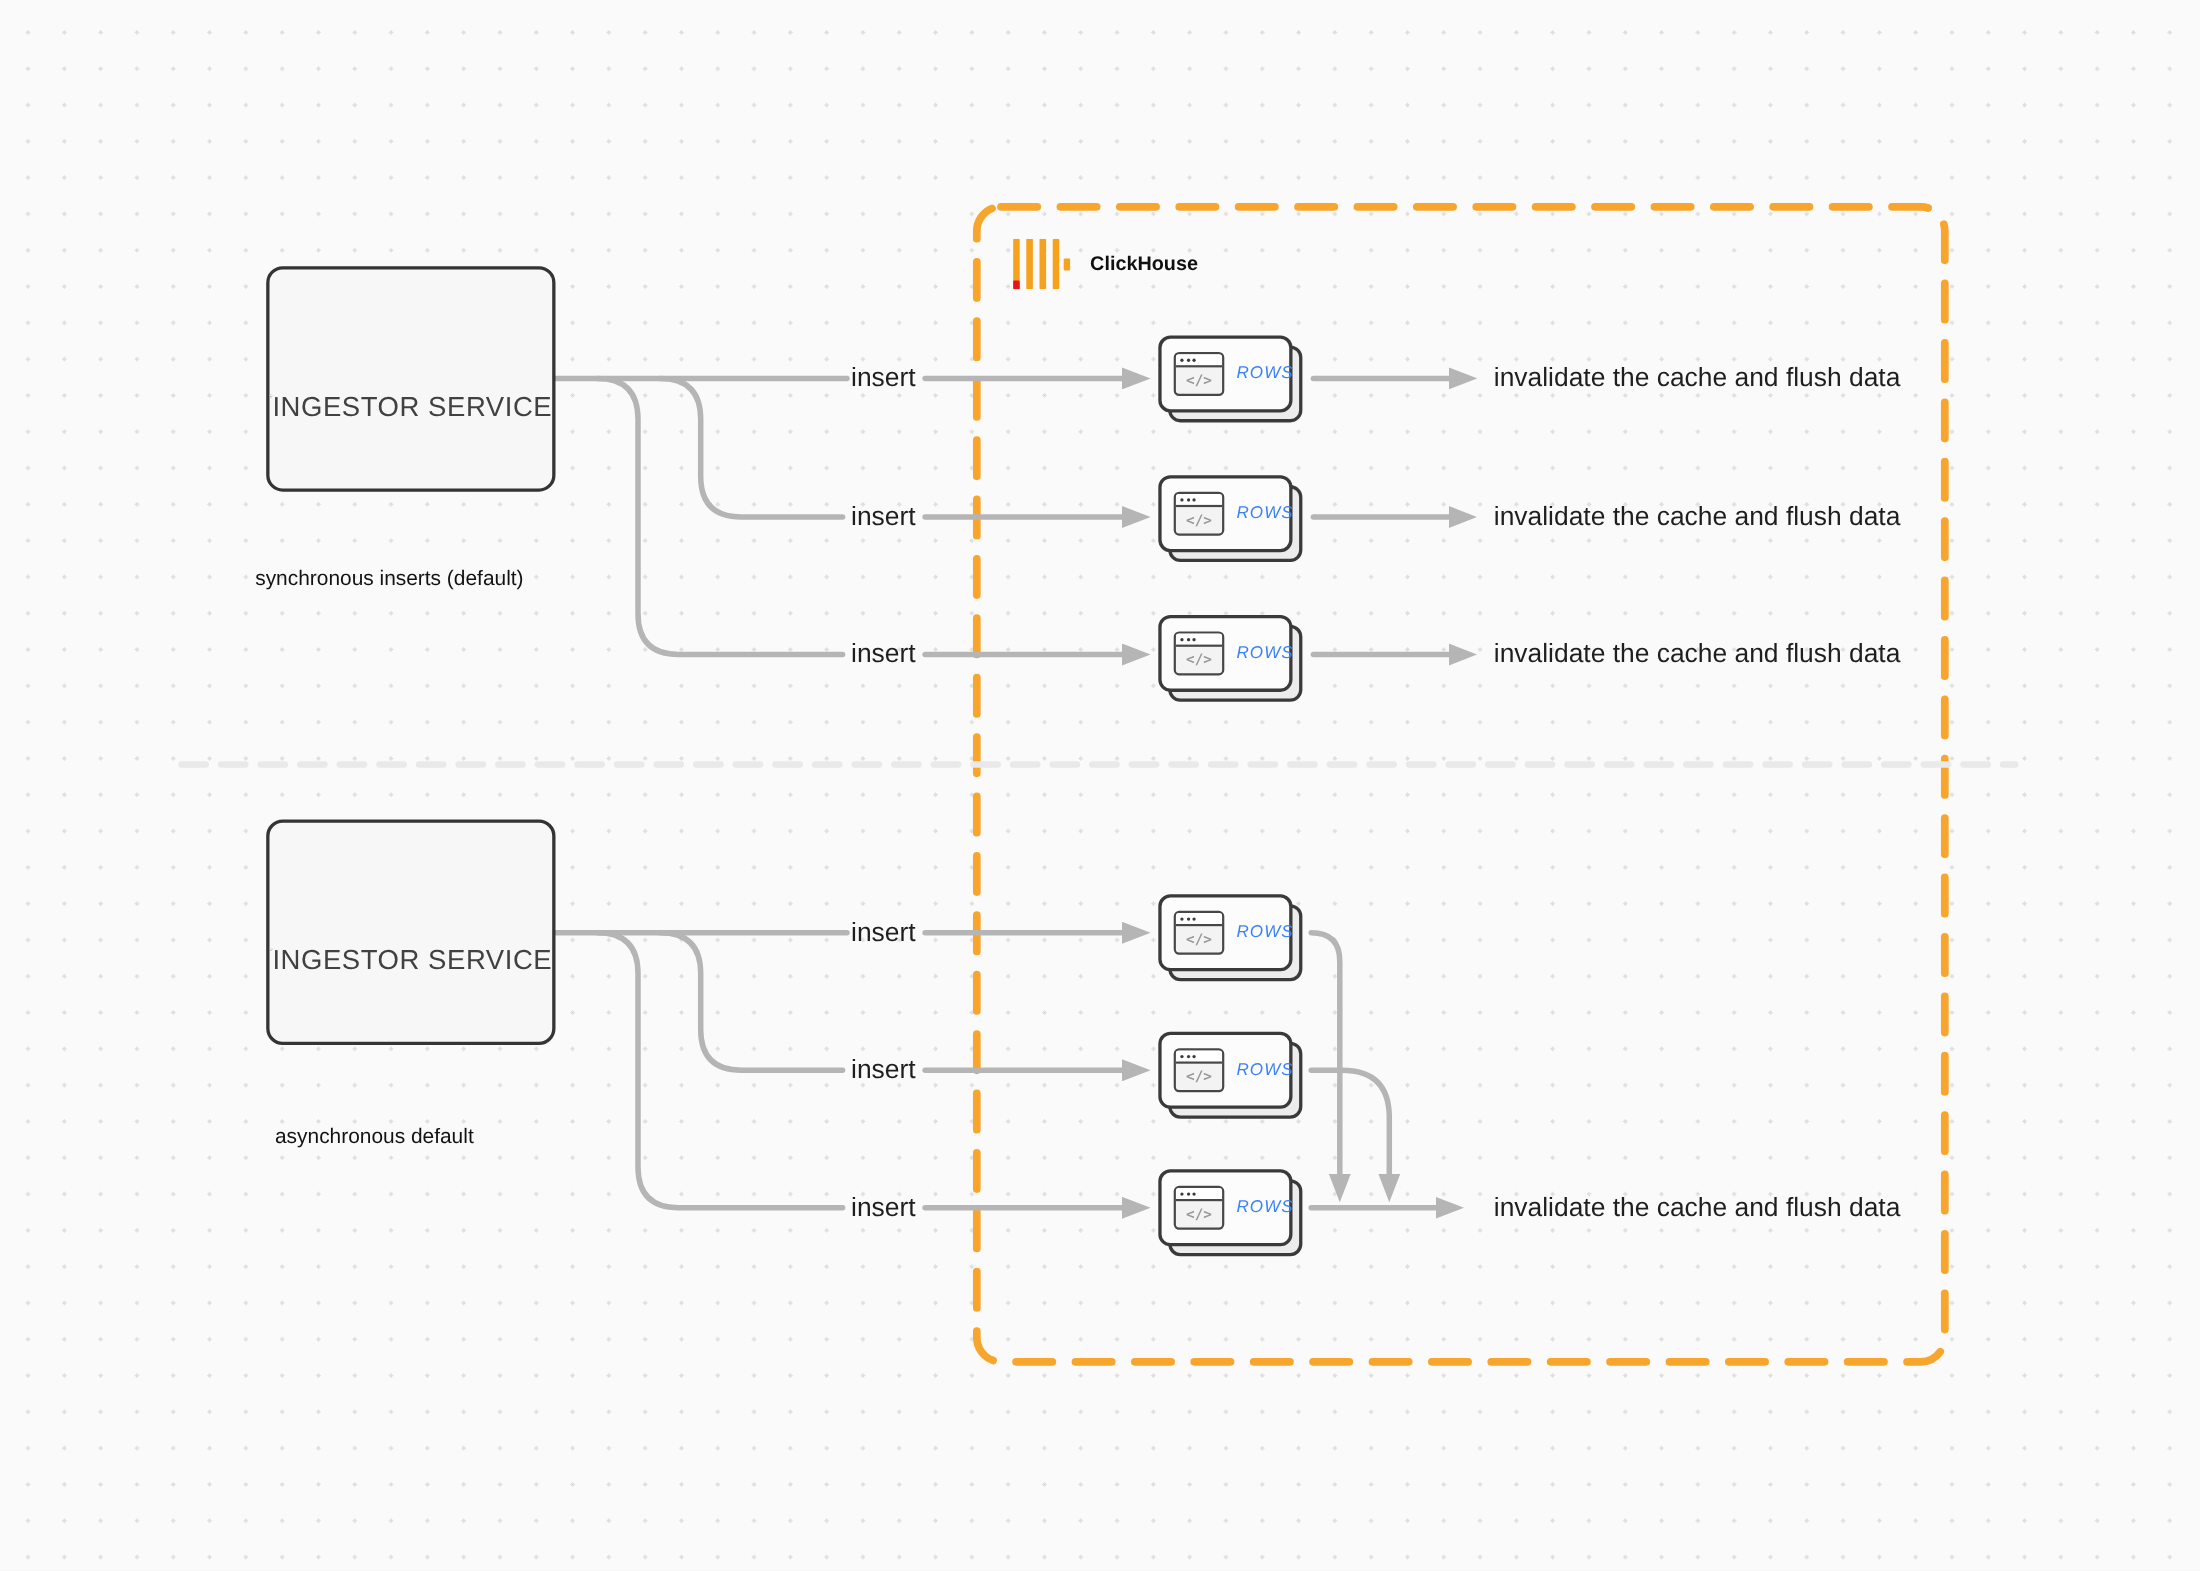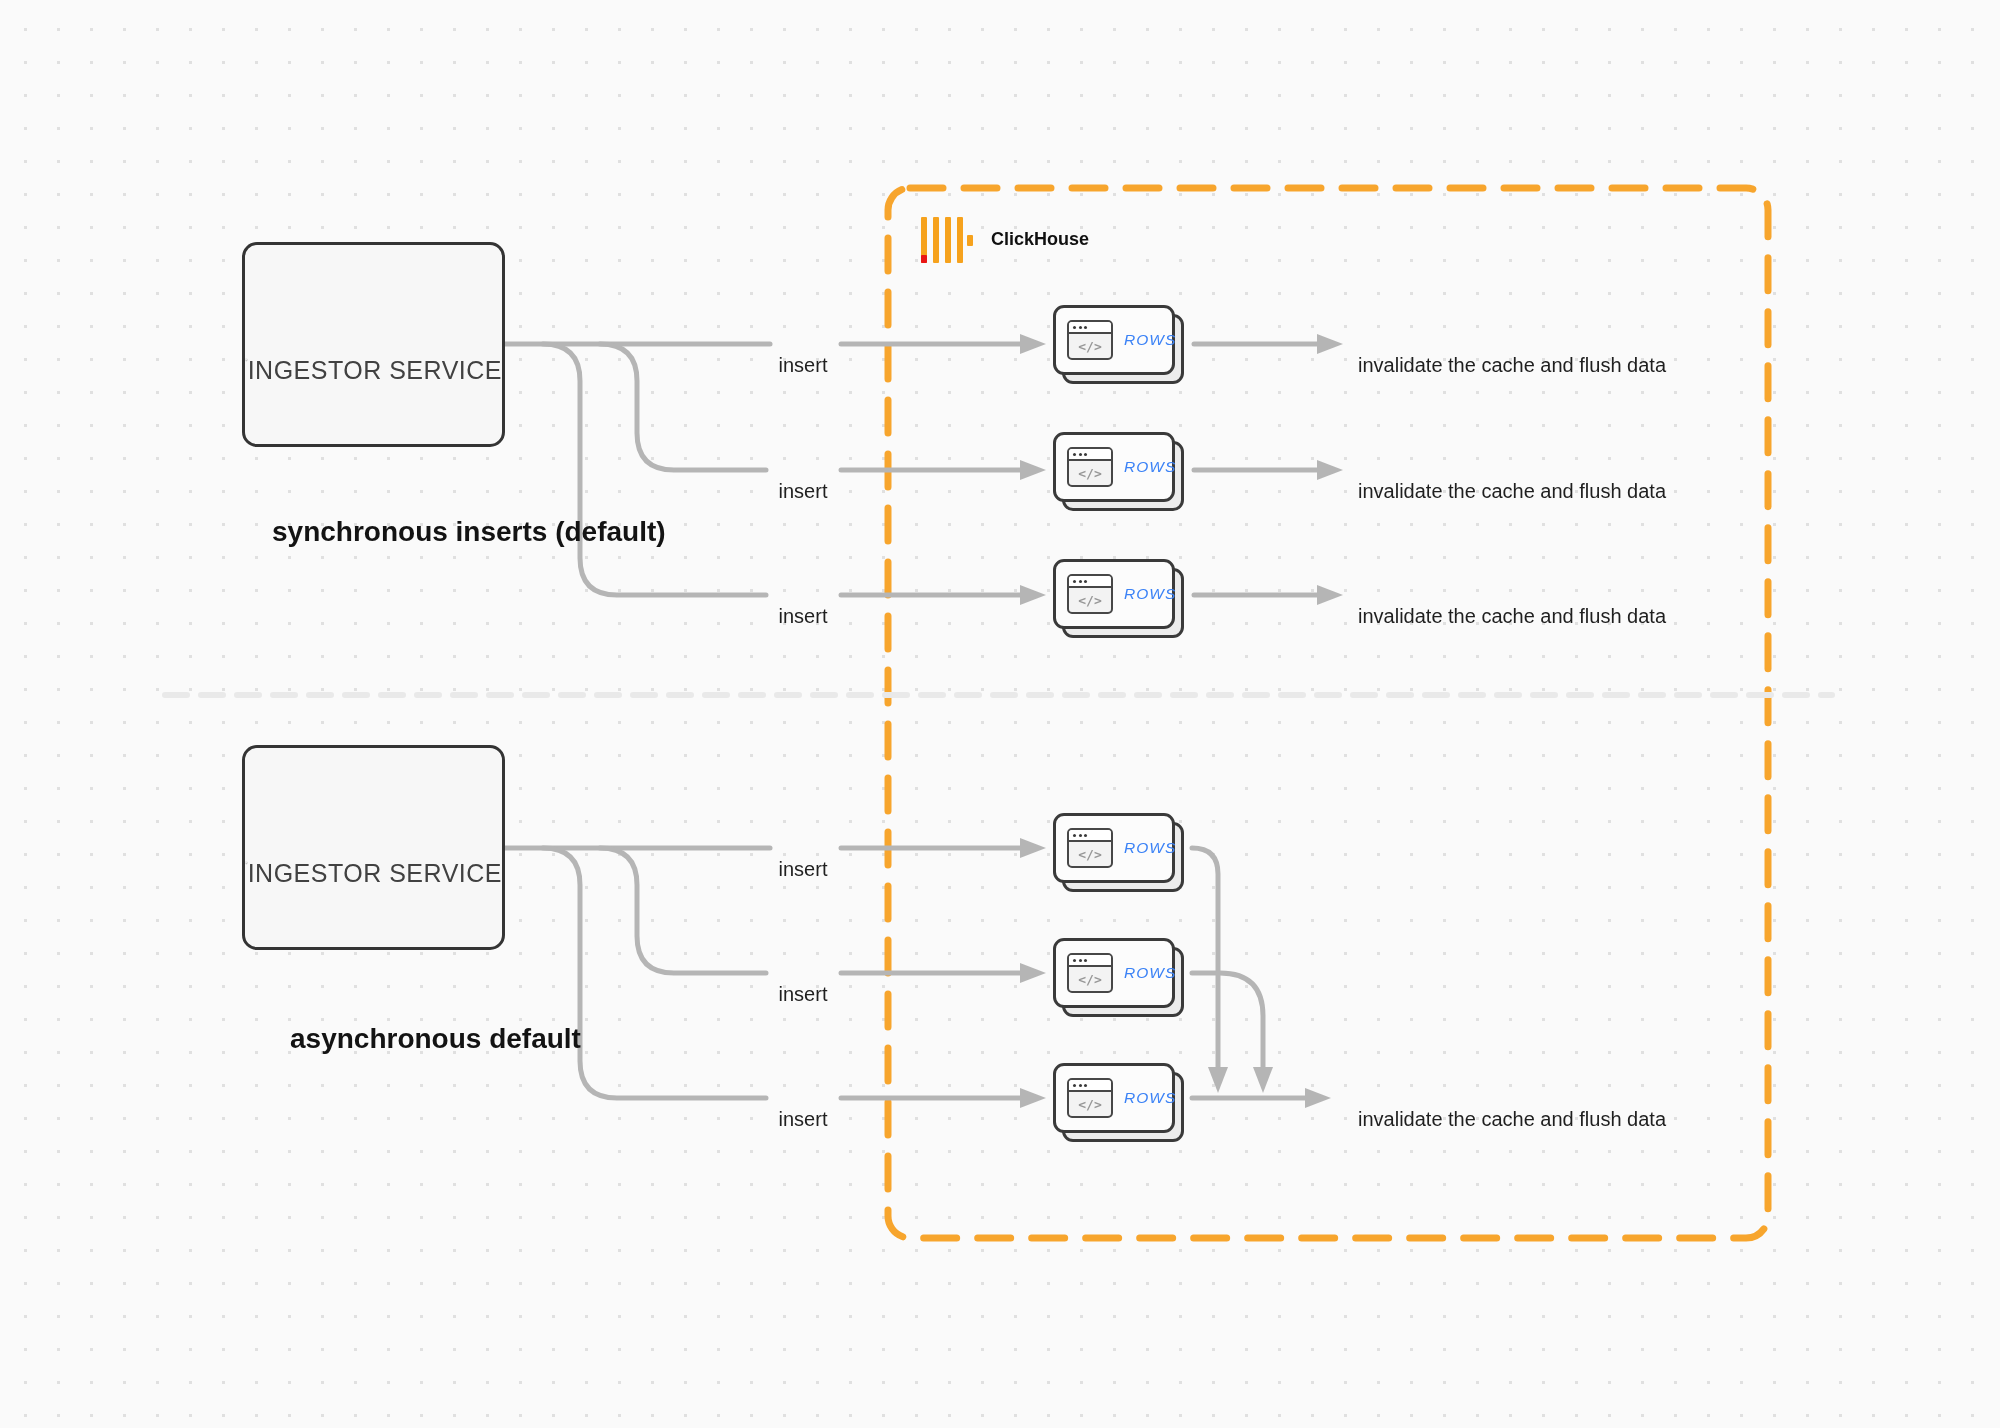--- a/index.html
+++ b/index.html
@@ -19,25 +19,25 @@
     background:#f7f7f7;border:3.5px solid #343434;border-radius:15px;
     display:flex;flex-direction:row;align-items:center;
     padding-top:30px;
   }
   .ingestor .node-label{
     margin-top:22px;font-size:25px;color:#414141;letter-spacing:.5px;white-space:nowrap;
   }
 
   
   .section-title{
-    position:absolute;z-index:2;font-size:28px;font-weight:700;color:#131313;white-space:nowrap;margin-left:40px;
-  }
-
-  
-  .lbl{position:absolute;z-index:2;font-size:20px;color:#1f1f1f;white-space:nowrap;margin-top:21px;}
+    position:absolute;z-index:2;font-size:19px;font-weight:400;color:#131313;white-space:nowrap;
+  }
+
+  
+  .lbl{position:absolute;z-index:2;font-size:24px;color:#1f1f1f;white-space:nowrap;}
   .lbl.insert{transform:translate(-50%,-50%);}
   .lbl.result{transform:translate(0,-50%);text-align:center;}
 
   
   .ch-logo{position:absolute;z-index:2;}
   .ch-name{position:absolute;z-index:2;font-size:18px;font-weight:700;color:#101010;white-space:nowrap;}
 
   
   .rows-card{position:absolute;z-index:2;width:122px;height:70px;}
   .rows-card .card-back{

